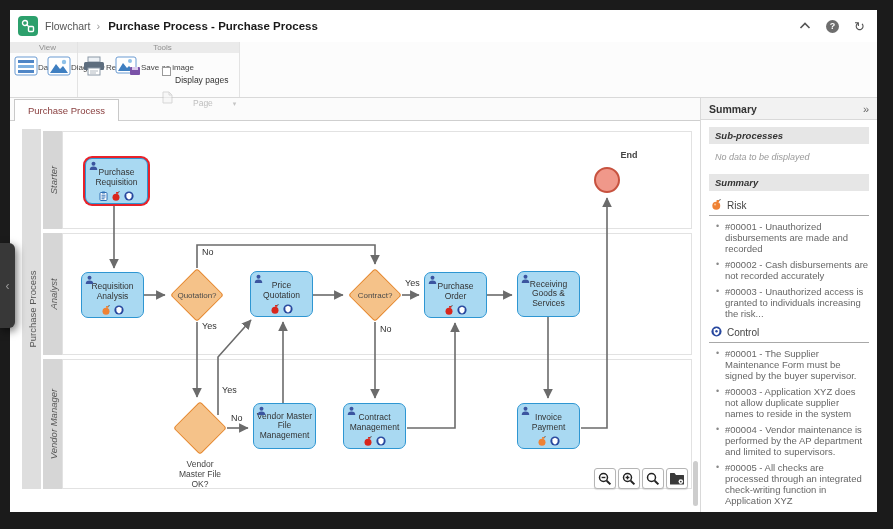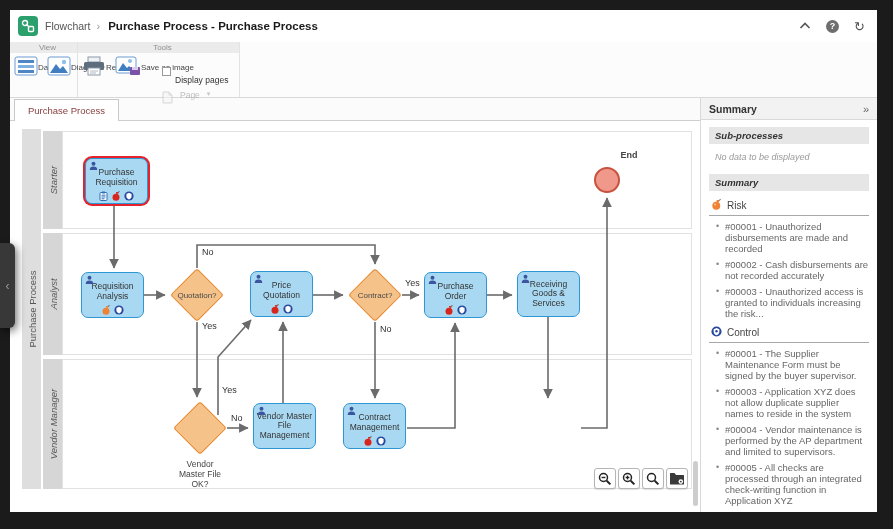--- a/index.html
+++ b/index.html
@@ -36,21 +36,21 @@
   .rbtn { display:flex; flex-direction:row; align-items:center; width:30px;
     cursor:pointer; }
   .rbtn.wide { width:44px; }
   .rbtn-label { font-size:8px; color:#444; margin-top:1px; text-align:center;
     line-height:8.5px; white-space:nowrap; }
   .rbtn-caret { font-size:7px; color:#666; line-height:6px; }
   .tools-col { display:flex; flex-direction:column; gap:5px; padding-top:2px; }
   .cbx-row { display:flex; align-items:center; gap:4px; }
   .cbx { width:9px; height:9px; border:1px solid #9a9a9a; background:#fff; }
   .cbx-label { font-size:8.5px; color:#333;margin-top:17px; }
-  .page-row { display:flex; align-items:flex-start; gap:7px; opacity:.55; }
+  .page-row { display:flex; align-items:flex-end; gap:20px; opacity:.55; }
   .page-label { font-size:8.5px; color:#8a8a8a; }
   .page-caret { font-size:7px; color:#9a9a9a; }
 
   
   .main { flex:1; display:flex; min-height:0; }
   .workspace { width:690px; display:flex; flex-direction:column; }
   .tabstrip { height:23px; background:#fbfbfb; border-bottom:1px solid #cfcfcf;
     display:flex; align-items:flex-end; padding-left:4px; flex:0 0 auto; }
   .tab { height:22px; line-height:21px; padding:0 13px; background:#fff;
     border:1px solid #c9c9c9; border-bottom:none; font-size:9.5px; color:#8a4040;
@@ -402,20 +402,38 @@
           </div>
 
           <div class="task no-badges" style="left:243px;top:282px;">
             <span class="person"><svg width="9" height="9" viewBox="0 0 10 10">
                   <circle cx="5" cy="3" r="2.2" fill="#3b55a0"></circle>
                   <path d="M0.8,10 a4.2,3.8 0 0 1 8.4,0 z" fill="#3b55a0"></path>
                 </svg></span>
             <span class="task-label">Vendor Master File Management</span>
           </div>
 
+          <div class="task" style="left:507px;top:282px;">
+            <span class="person"><svg width="9" height="9" viewBox="0 0 10 10">
+                  <circle cx="5" cy="3" r="2.2" fill="#3b55a0"></circle>
+                  <path d="M0.8,10 a4.2,3.8 0 0 1 8.4,0 z" fill="#3b55a0"></path>
+                </svg></span>
+            <span class="task-label">Invoice Payment</span>
+            <span class="badges">
+              <span><svg width="10" height="10" viewBox="0 0 10 10">
+                    <line x1="6.5" y1="1.6" x2="8.6" y2="0.6" stroke="#444" stroke-width="0.9"></line>
+                    <rect x="5" y="1" width="2.4" height="1.8" rx="0.5" fill="#ef8234"></rect>
+                    <circle cx="5" cy="6.2" r="3.5" fill="#ef8234"></circle>
+                  </svg></span>
+              <span><svg width="10" height="10" viewBox="0 0 10 10">
+                    <circle cx="5" cy="5" r="4.6" fill="#27479e"></circle>
+                    <path d="M5,1.8 L7.6,3 V5.2 C7.6,6.9 6.4,7.9 5,8.4 C3.6,7.9 2.4,6.9 2.4,5.2 V3 Z" fill="#fff"></path>
+                  </svg></span>
+            </span>
+          </div>
 
           <div class="decision" style="left:160px;top:147px;">
             <div class="dshape"></div>
             <span class="dlabel">Quotation?</span>
           </div>
           <div class="decision" style="left:338px;top:147px;">
             <div class="dshape"></div>
             <span class="dlabel">Contract?</span>
           </div>
           <div class="decision" style="left:163px;top:280px;">

